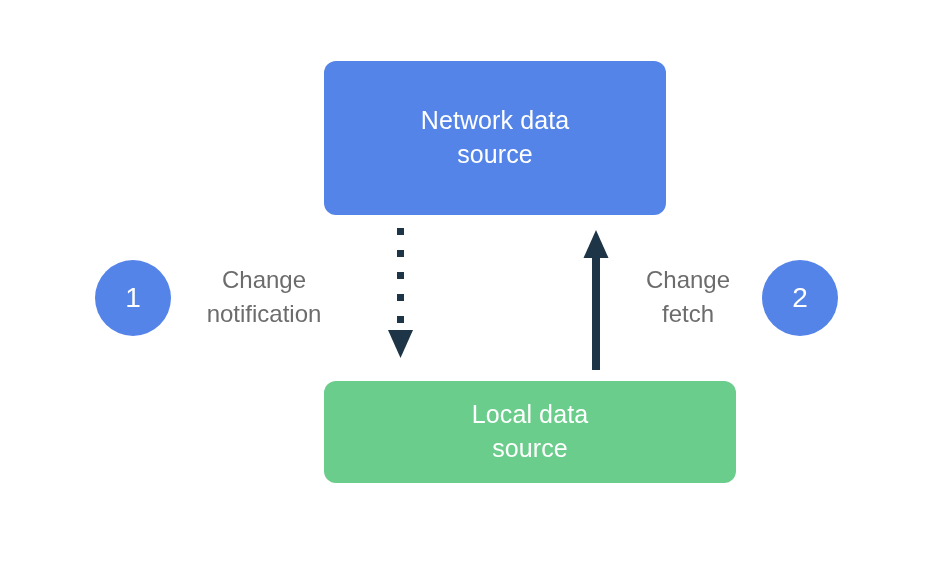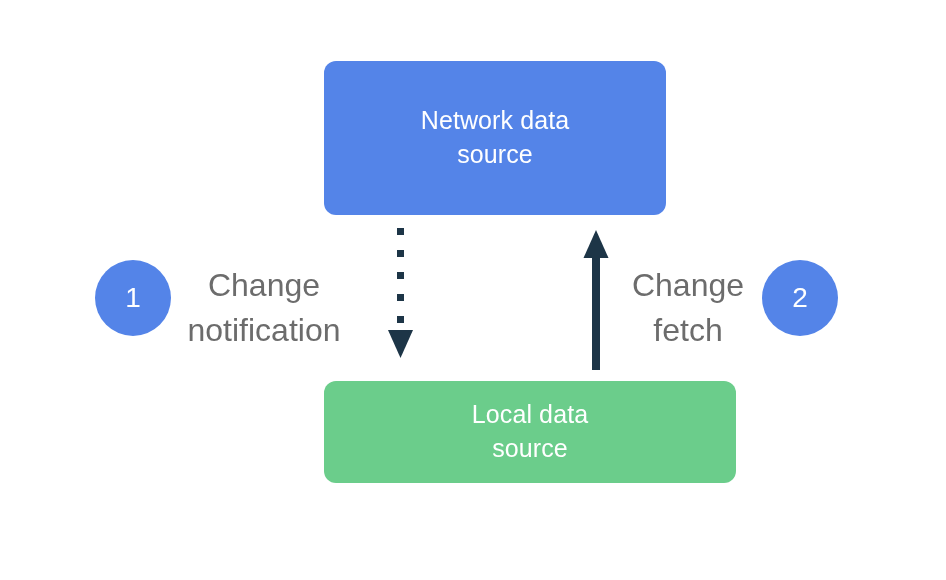--- a/index.html
+++ b/index.html
@@ -69,21 +69,21 @@
     font-weight: 400;
   }
   #step-1 { left: 70px;  top: 260px; }
   #step-2 { left: 737px; top: 260px; }
 
   
   .connector-label {
     position: absolute;
     text-align: center;
     color: #6c6c6c;
-    font-size: 32px;
+    font-size: 24px;
     line-height: 1.42;
     white-space: pre-line;
   }
   #label-change-notification {
     left: 158px;
     top: 263px;
     width: 162px;
   }
   #label-change-fetch {
     left: 598px;

